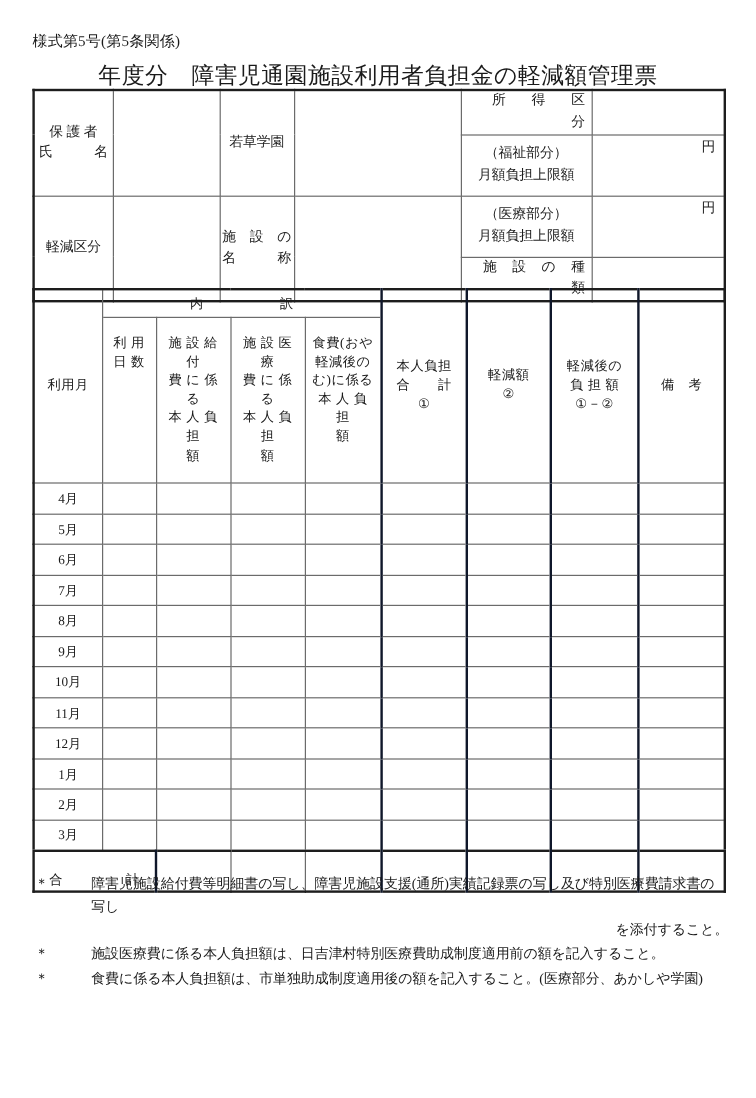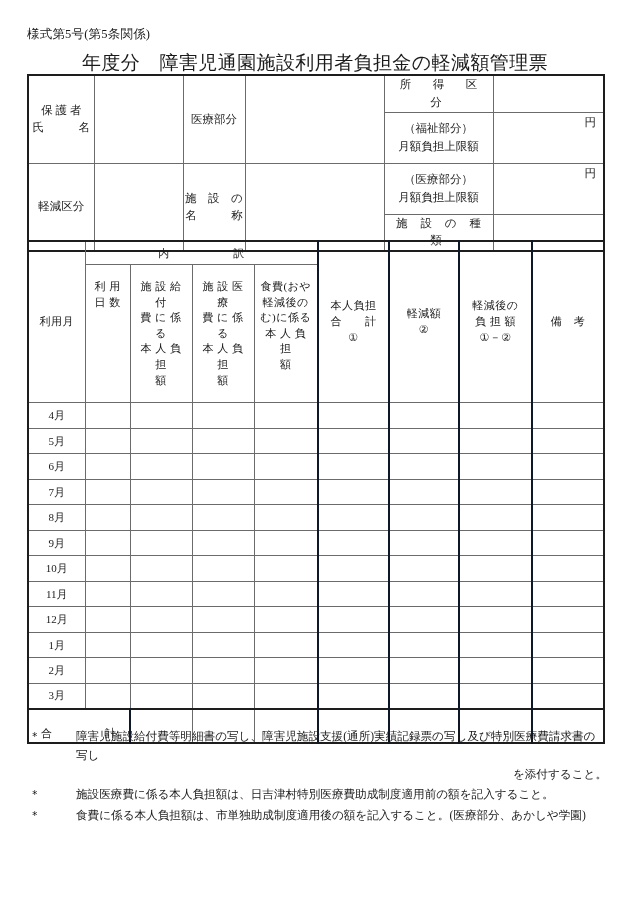--- a/index.html
+++ b/index.html
@@ -57,21 +57,21 @@
     width: 576px;
     border: 2px solid #1d1d1d;
   }
   .t-head td {
     border: 1px solid #6b6b6b;
     font-size: 11.5px;
     padding: 0;
     vertical-align: middle;
   }
   .lbl-sp {
-    text-align: center;
+    text-align: right;
     letter-spacing: 5px;
     text-indent: 5px;
     line-height: 1.55;
   }
   .lbl-c {
     text-align: center;
     line-height: 1.5;
   }
   .yen {
     text-align: right;
@@ -170,21 +170,21 @@
       <col style="width:109px">
       <col style="width:111px">
     </colgroup>
     <tbody>
       <tr>
         <td rowspan="2" class="lbl-c" style="height:74px">
           <div>保 護 者</div>
           <div>氏　　　名</div>
         </td>
         <td rowspan="2" class="fill"></td>
-        <td rowspan="2" class="lbl-c">医療部分</td>
+        <td rowspan="2" class="lbl-c">若草学園</td>
         <td rowspan="2" class="fill"></td>
         <td class="lbl-sp" style="height:24px">所　得　区　分</td>
         <td class="fill"></td>
       </tr>
       <tr>
         <td class="lbl-c" style="height:50px">
           <div>（福祉部分）</div>
           <div>月額負担上限額</div>
         </td>
         <td class="yen">

